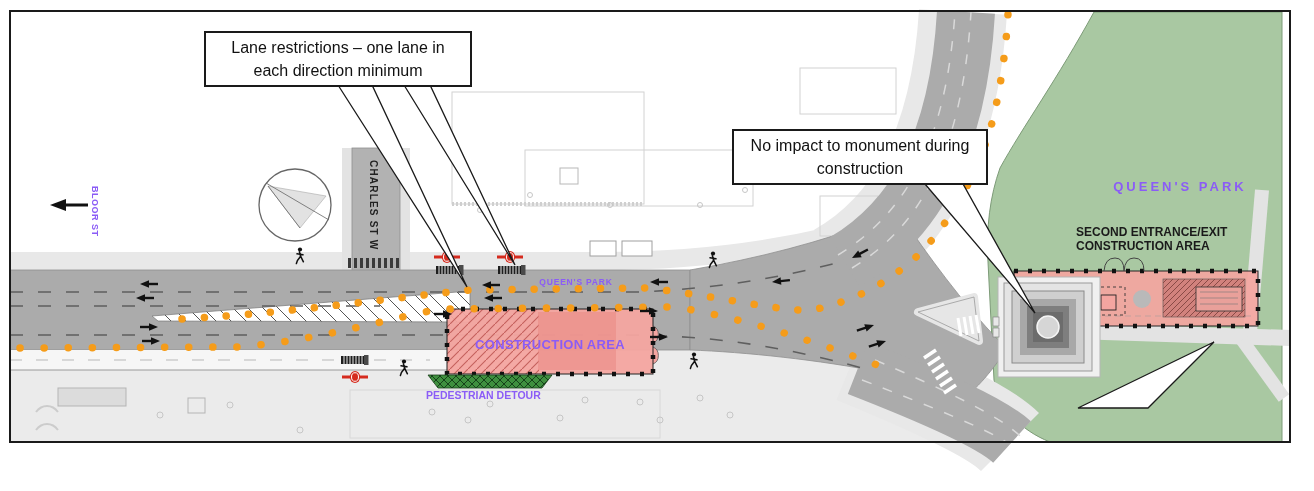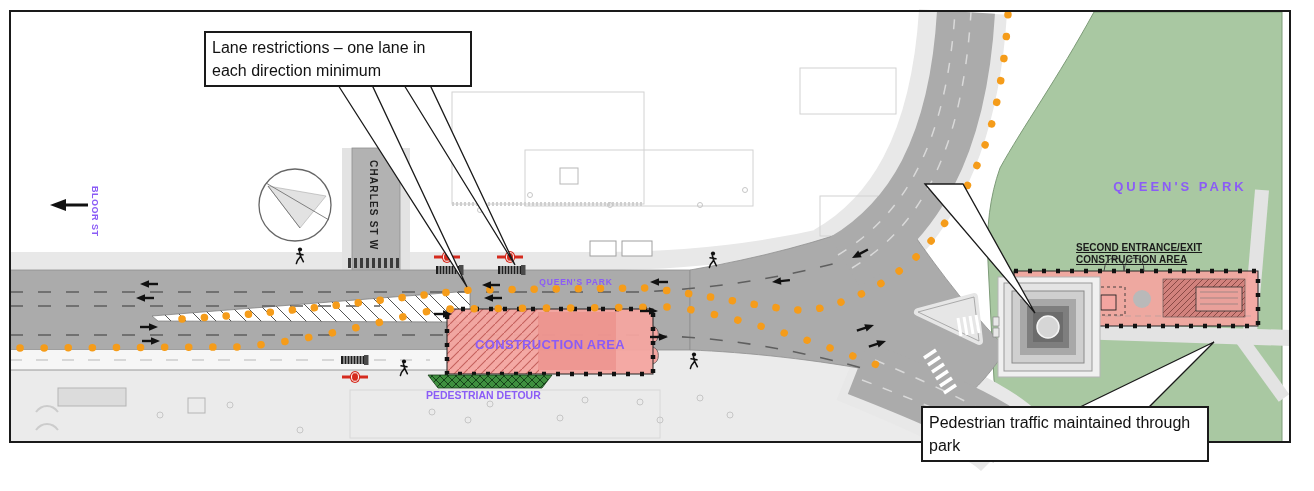--- a/index.html
+++ b/index.html
@@ -2,29 +2,29 @@
 <html><head>
 <meta charset="utf-8">
 <style>
   html,body{margin:0;padding:0;background:#fff;}
   #stage{position:relative;width:1314px;height:491px;background:#fff;overflow:hidden;
          font-family:"Liberation Sans","DejaVu Sans",sans-serif;}
   #map-svg{position:absolute;left:0;top:0;}
   .lbl{position:absolute;color:#8b5cf6;font-weight:bold;white-space:nowrap;}
   .vert{writing-mode:vertical-rl;}
   .callout{position:absolute;background:#fff;border:2px solid #1a1a1a;color:#111;
-           text-align:left;font-size:16px;line-height:1.45;padding:3px 6px;
+           text-align:center;font-size:16px;line-height:1.45;padding:3px 6px;
            font-weight:400;}
   #bloor-label{left:90px;top:186px;font-size:9px;letter-spacing:.5px;}
   #charles-label{left:368px;top:160px;font-size:10px;letter-spacing:1.2px;color:#222;}
   #qp-street-label{left:524px;top:277px;width:104px;text-align:center;font-size:8.5px;letter-spacing:.8px;}
   #construction-label{left:458px;top:337px;width:184px;text-align:center;font-size:13px;letter-spacing:.3px;}
   #detour-label{left:426px;top:389px;width:128px;font-size:10.5px;}
   #park-label{left:1090px;top:179px;width:180px;text-align:center;font-size:13px;letter-spacing:3px;}
-  #second-entrance{left:1076px;top:242px;font-size:10px;line-height:1.2;font-weight:bold;color:#1a1a1a;position:absolute;text-decoration:underline;}
+  #second-entrance{left:1076px;top:225px;font-size:12px;line-height:1.2;font-weight:bold;color:#1a1a1a;position:absolute;}
   #callout-lanes{left:204px;top:31px;width:252px;}
   #callout-monument{left:732px;top:129px;width:240px;}
   #callout-pedestrian{left:921px;top:406px;width:272px;}
 </style>
 </head>
 <body>
 
 <div id="stage">
 
 <svg id="map-svg" width="1314" height="491" viewBox="0 0 1314 491">
@@ -268,15 +268,15 @@
 <div class="lbl" id="qp-street-label">QUEEN'S PARK</div>
 <div class="lbl" id="construction-label">CONSTRUCTION AREA</div>
 <div class="lbl" id="detour-label">PEDESTRIAN DETOUR</div>
 <div class="lbl" id="park-label">QUEEN'S PARK</div>
 <div id="second-entrance">
   <div>SECOND ENTRANCE/EXIT</div>
   <div>CONSTRUCTION AREA</div>
 </div>
 
 <div class="callout" id="callout-lanes">Lane restrictions – one lane in each direction minimum</div>
-<div class="callout" id="callout-pedestrian">Pedestrian traffic maintained through park</div>
+<div class="callout" id="callout-monument">No impact to monument during construction</div>
 
 </div>
 
 </body></html>

